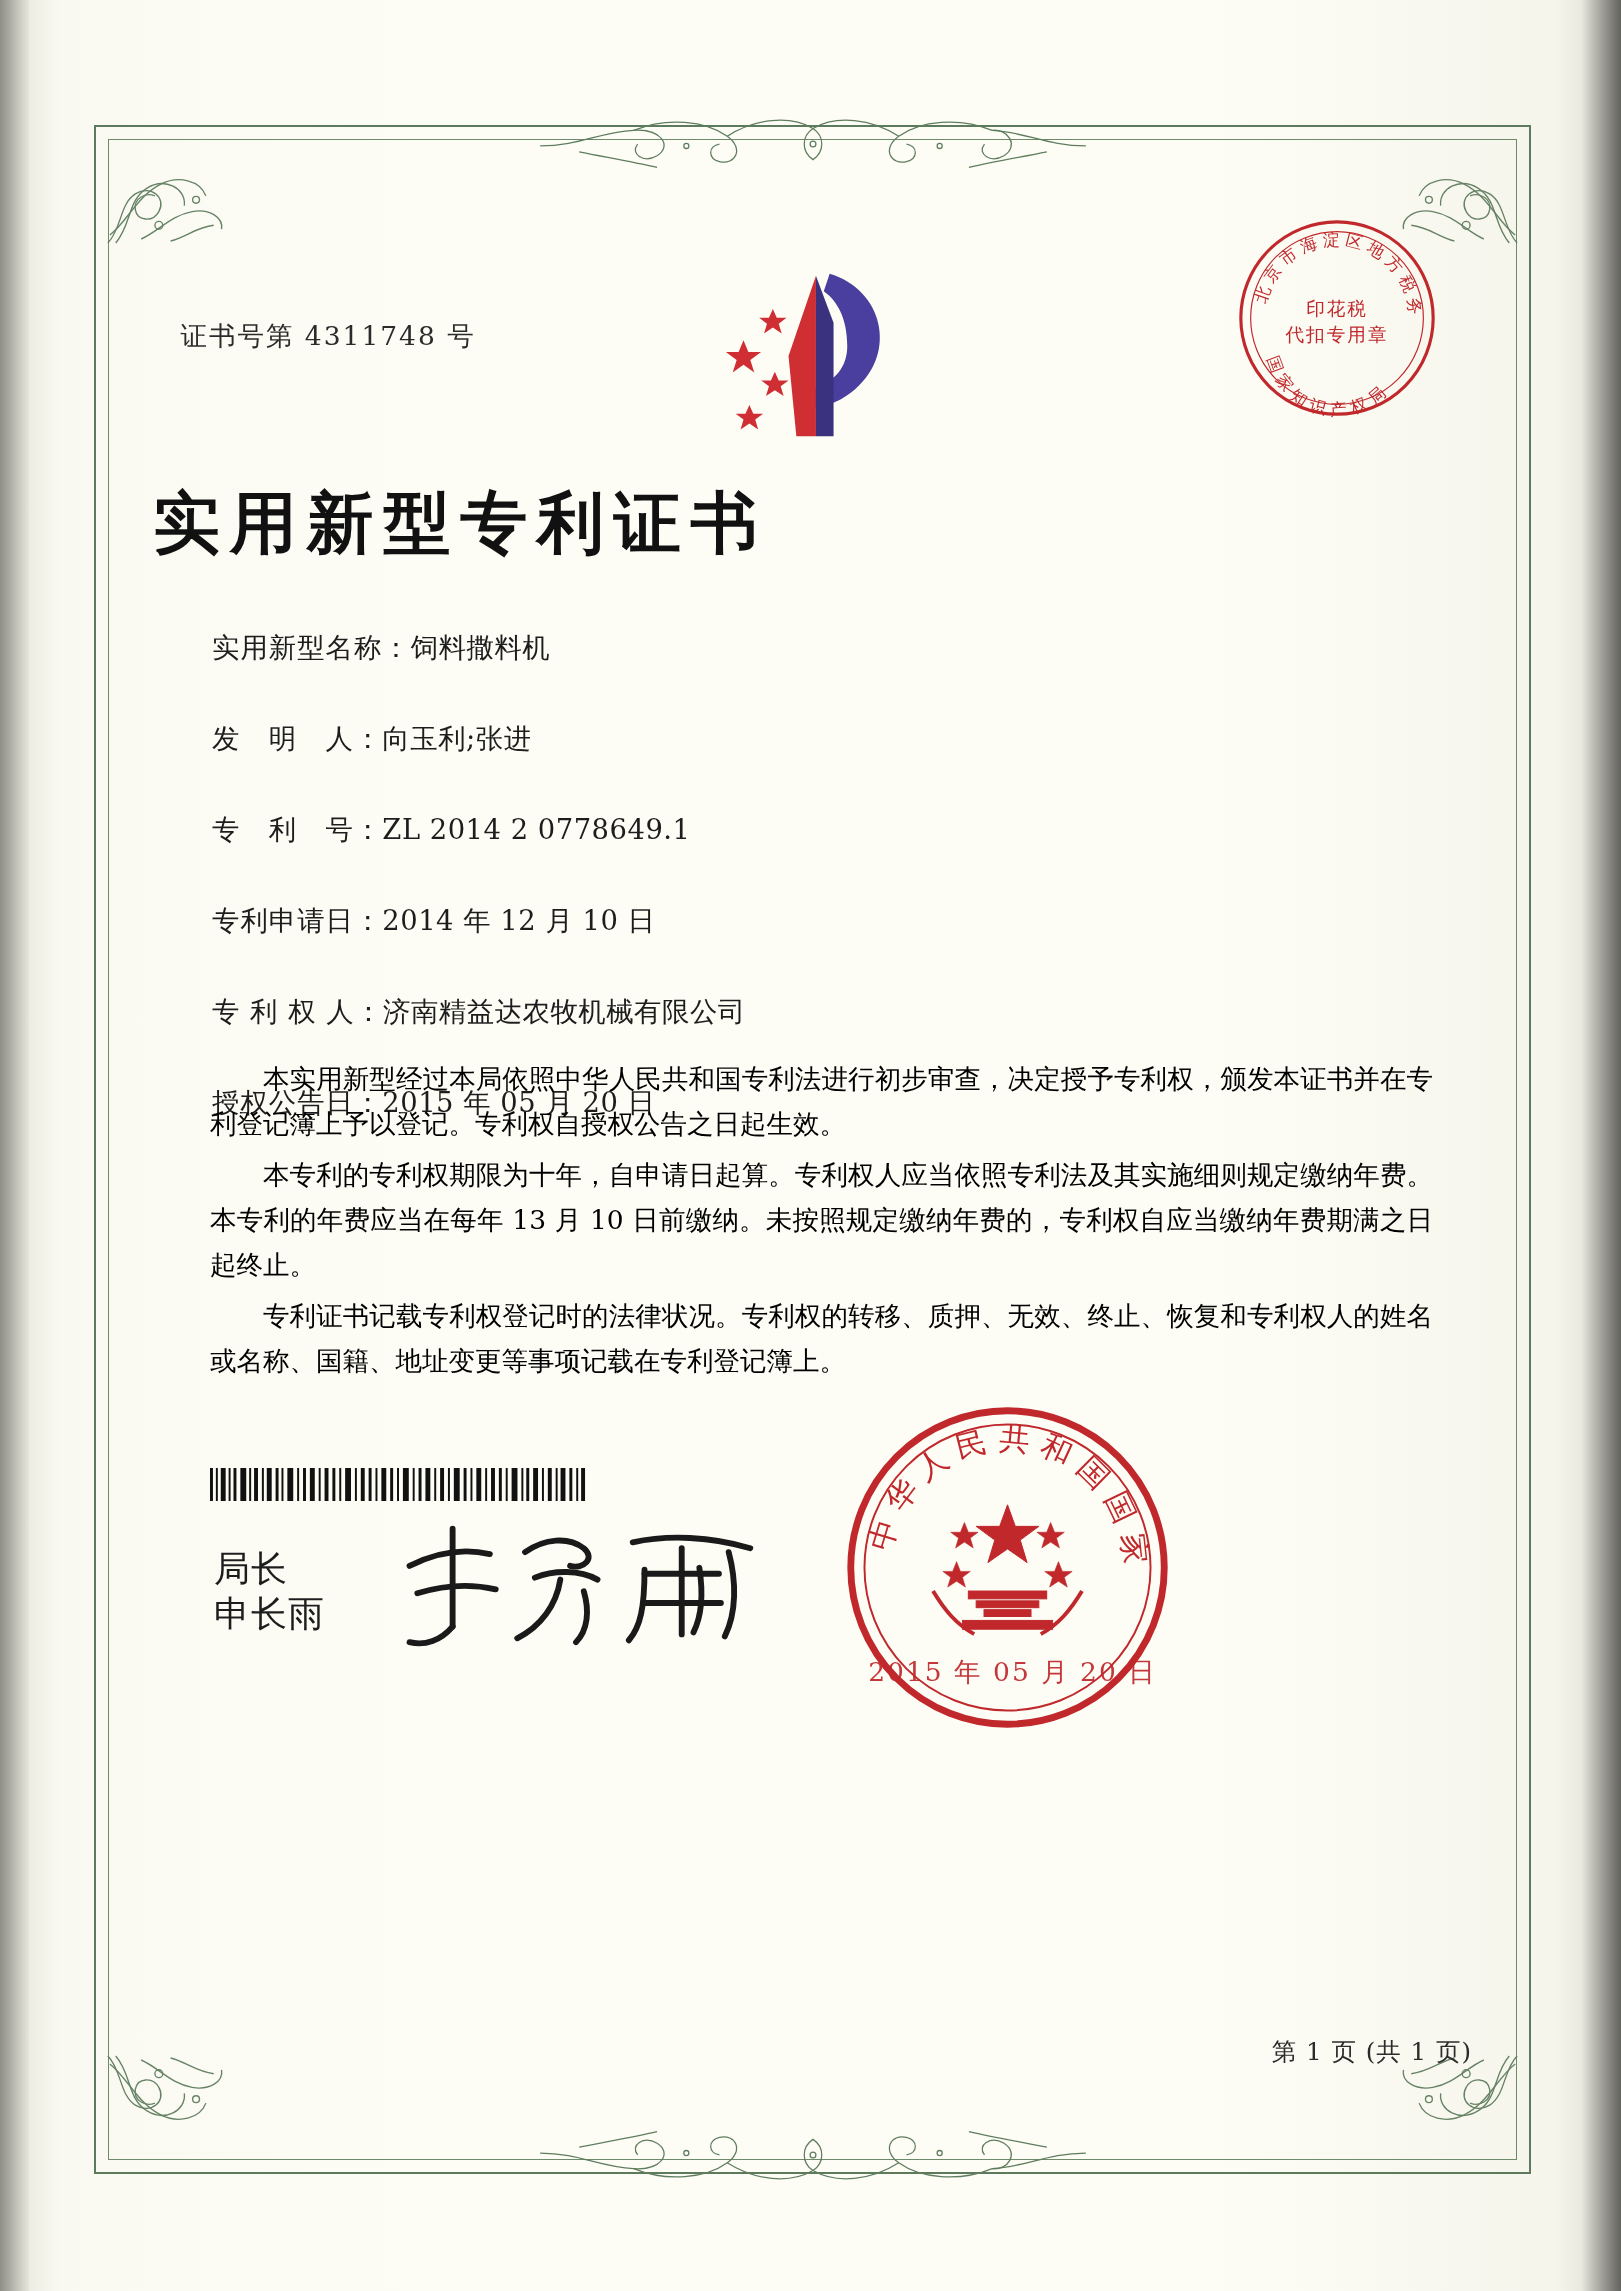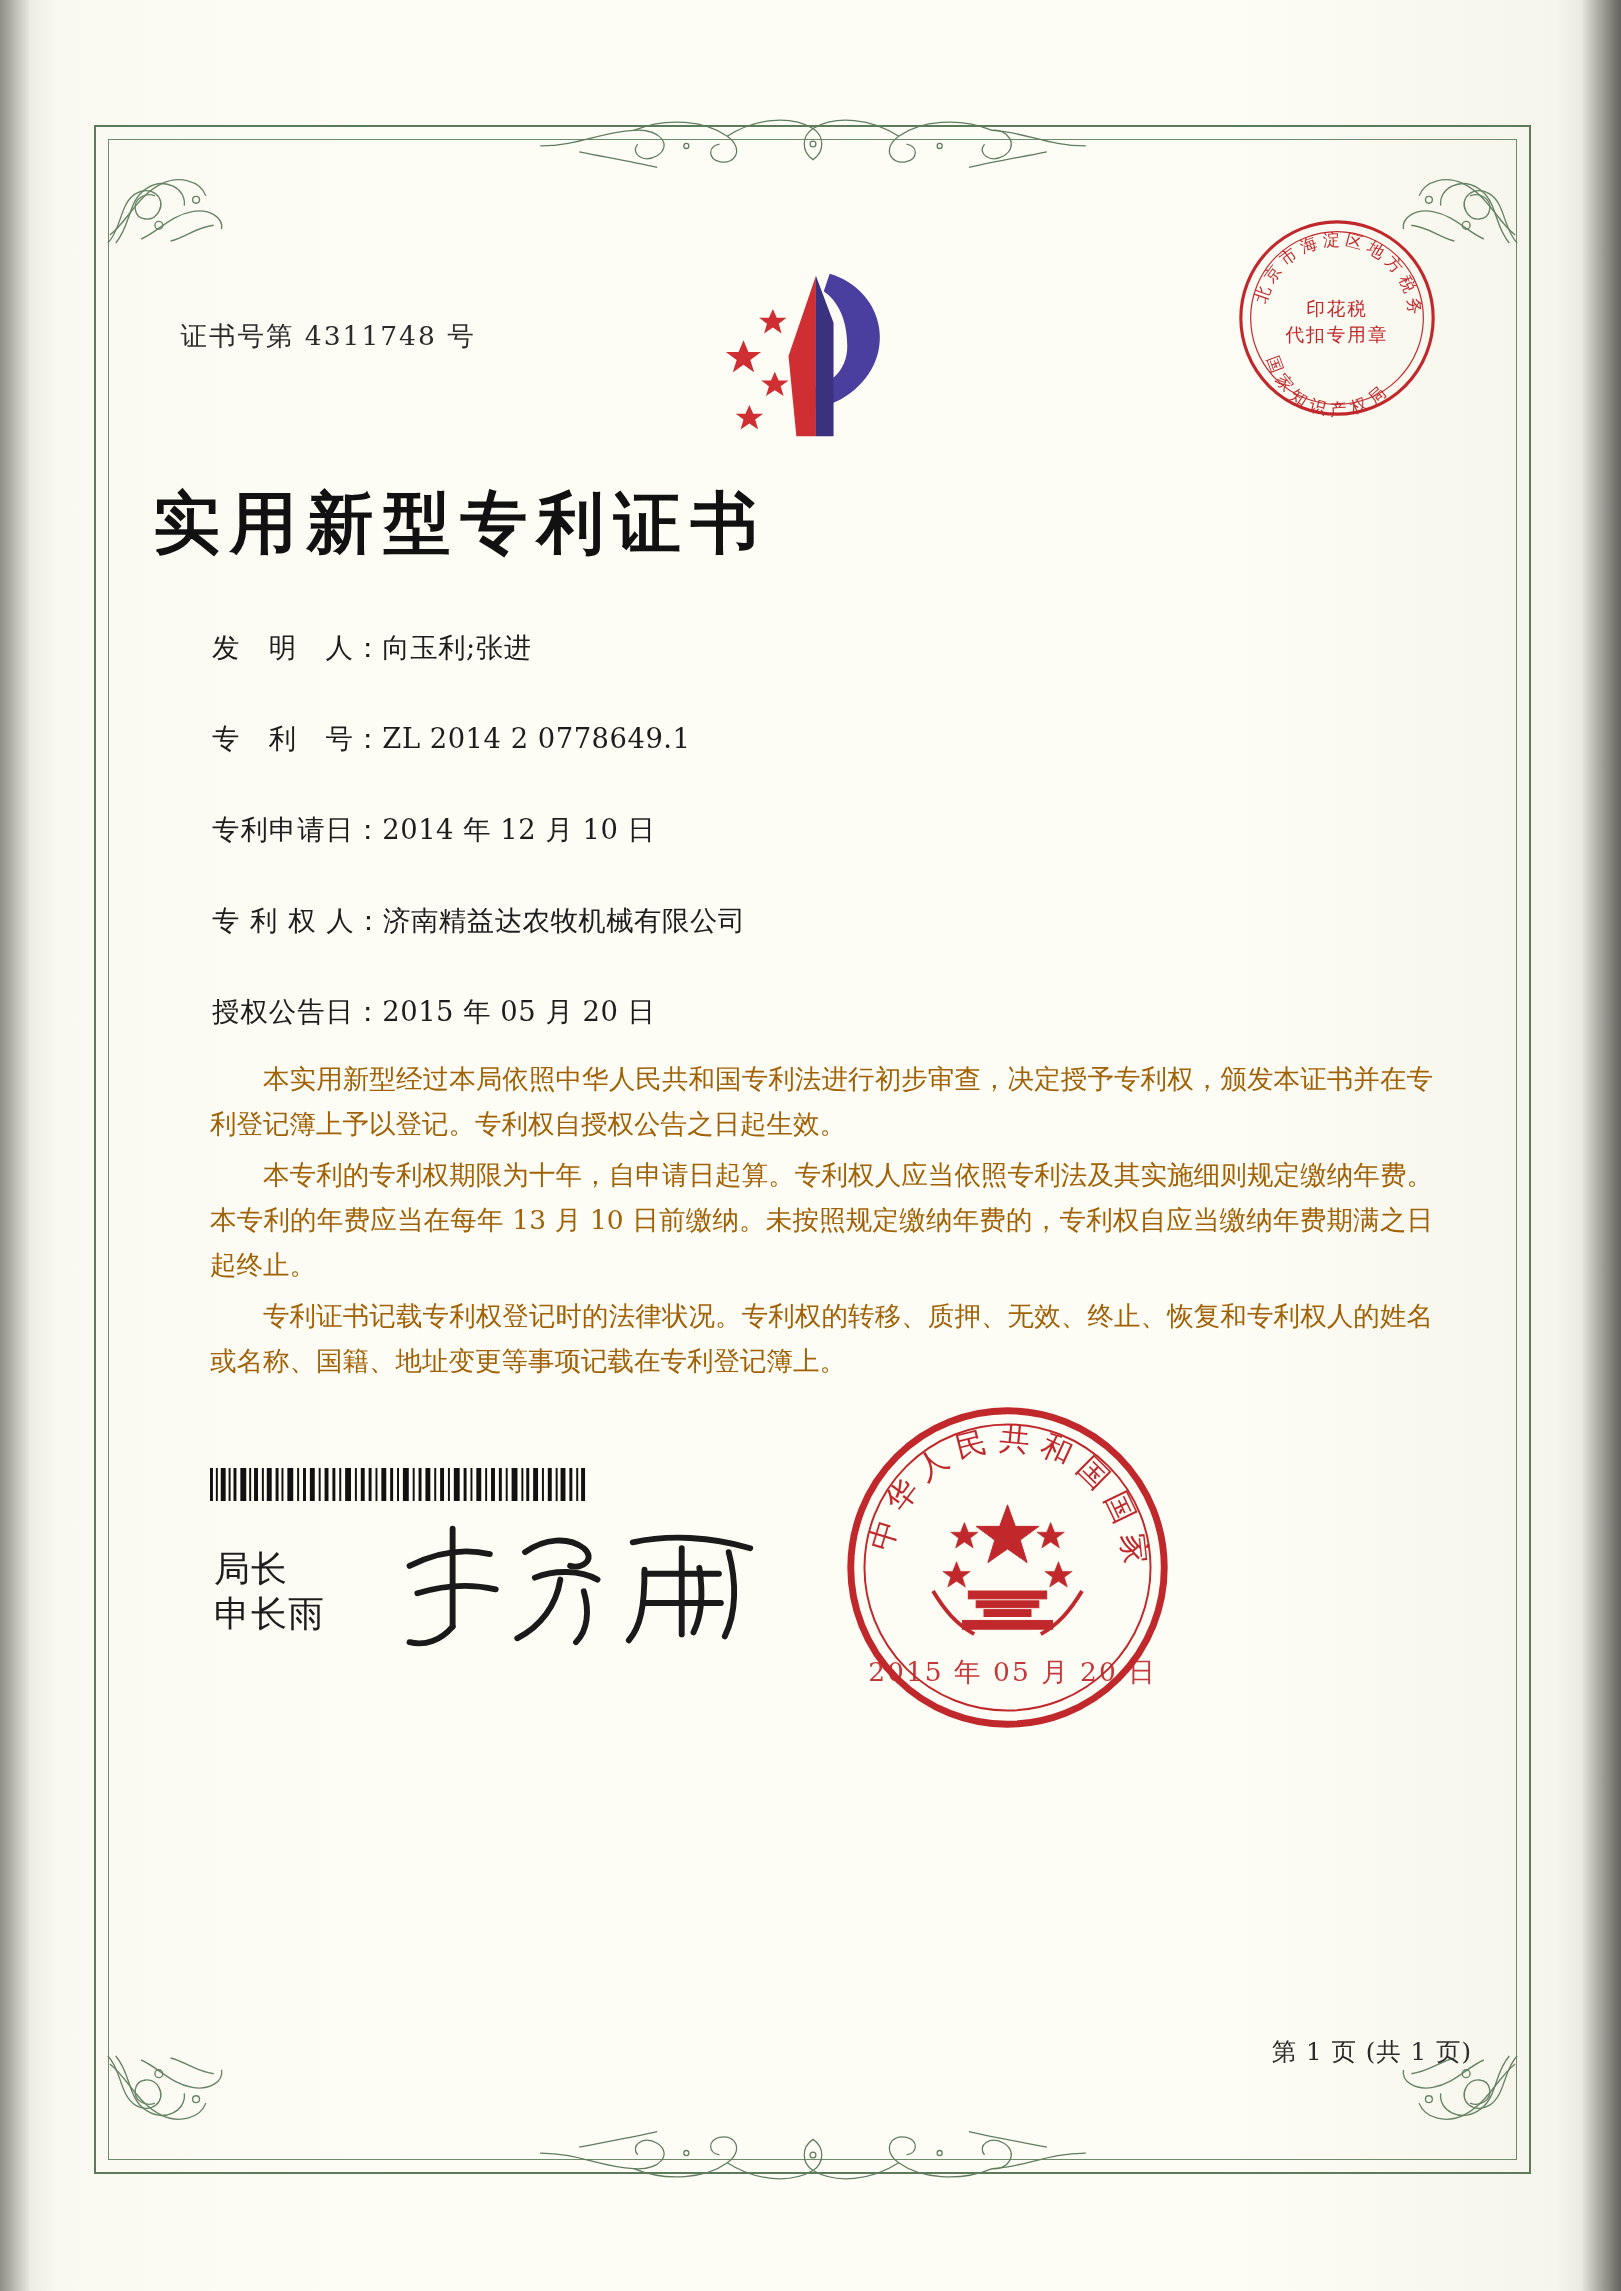--- a/index.html
+++ b/index.html
@@ -156,21 +156,21 @@
   }
 
   .paragraphs {
     position: absolute;
     left: 57px;
     right: 39px;
     top: 872px;
     font-family: "DejaVu Serif", "Liberation Serif", serif;
     font-size: 26.5px;
     line-height: 45px;
-    color: #a16207;
+    color: #000000;
     text-align: justify;
   }
   .paragraphs p {
     margin: 0 0 5.9px 0;
     text-indent: 53px;
   }
 
   .barcode {
     position: absolute;
     left: 57px;
@@ -360,20 +360,23 @@
             <textPath href="#taxArcBottom" startOffset="12%">国家知识产权局</textPath>
           </text>
           <text x="107" y="104" text-anchor="middle" font-size="19" fill="#c0282c" font-family="'DejaVu Serif', serif" letter-spacing="2">印花税</text>
           <text x="107" y="130" text-anchor="middle" font-size="19" fill="#c0282c" font-family="'DejaVu Serif', serif" letter-spacing="2">代扣专用章</text>
         </svg>
       </div>
 
       <div class="title">实用新型专利证书</div>
 
       <div class="fields">
+        <div class="field-row">
+          <span class="field-label">实用新型名称：</span><span class="field-value">饲料撒料机</span>
+        </div>
         <div class="field-row">
           <span class="field-label">发　明　人：</span><span class="field-value">向玉利;张进</span>
         </div>
         <div class="field-row">
           <span class="field-label">专　利　号：</span><span class="field-value">ZL 2014 2 0778649.1</span>
         </div>
         <div class="field-row">
           <span class="field-label">专利申请日：</span><span class="field-value">2014 年 12 月 10 日</span>
         </div>
         <div class="field-row">

